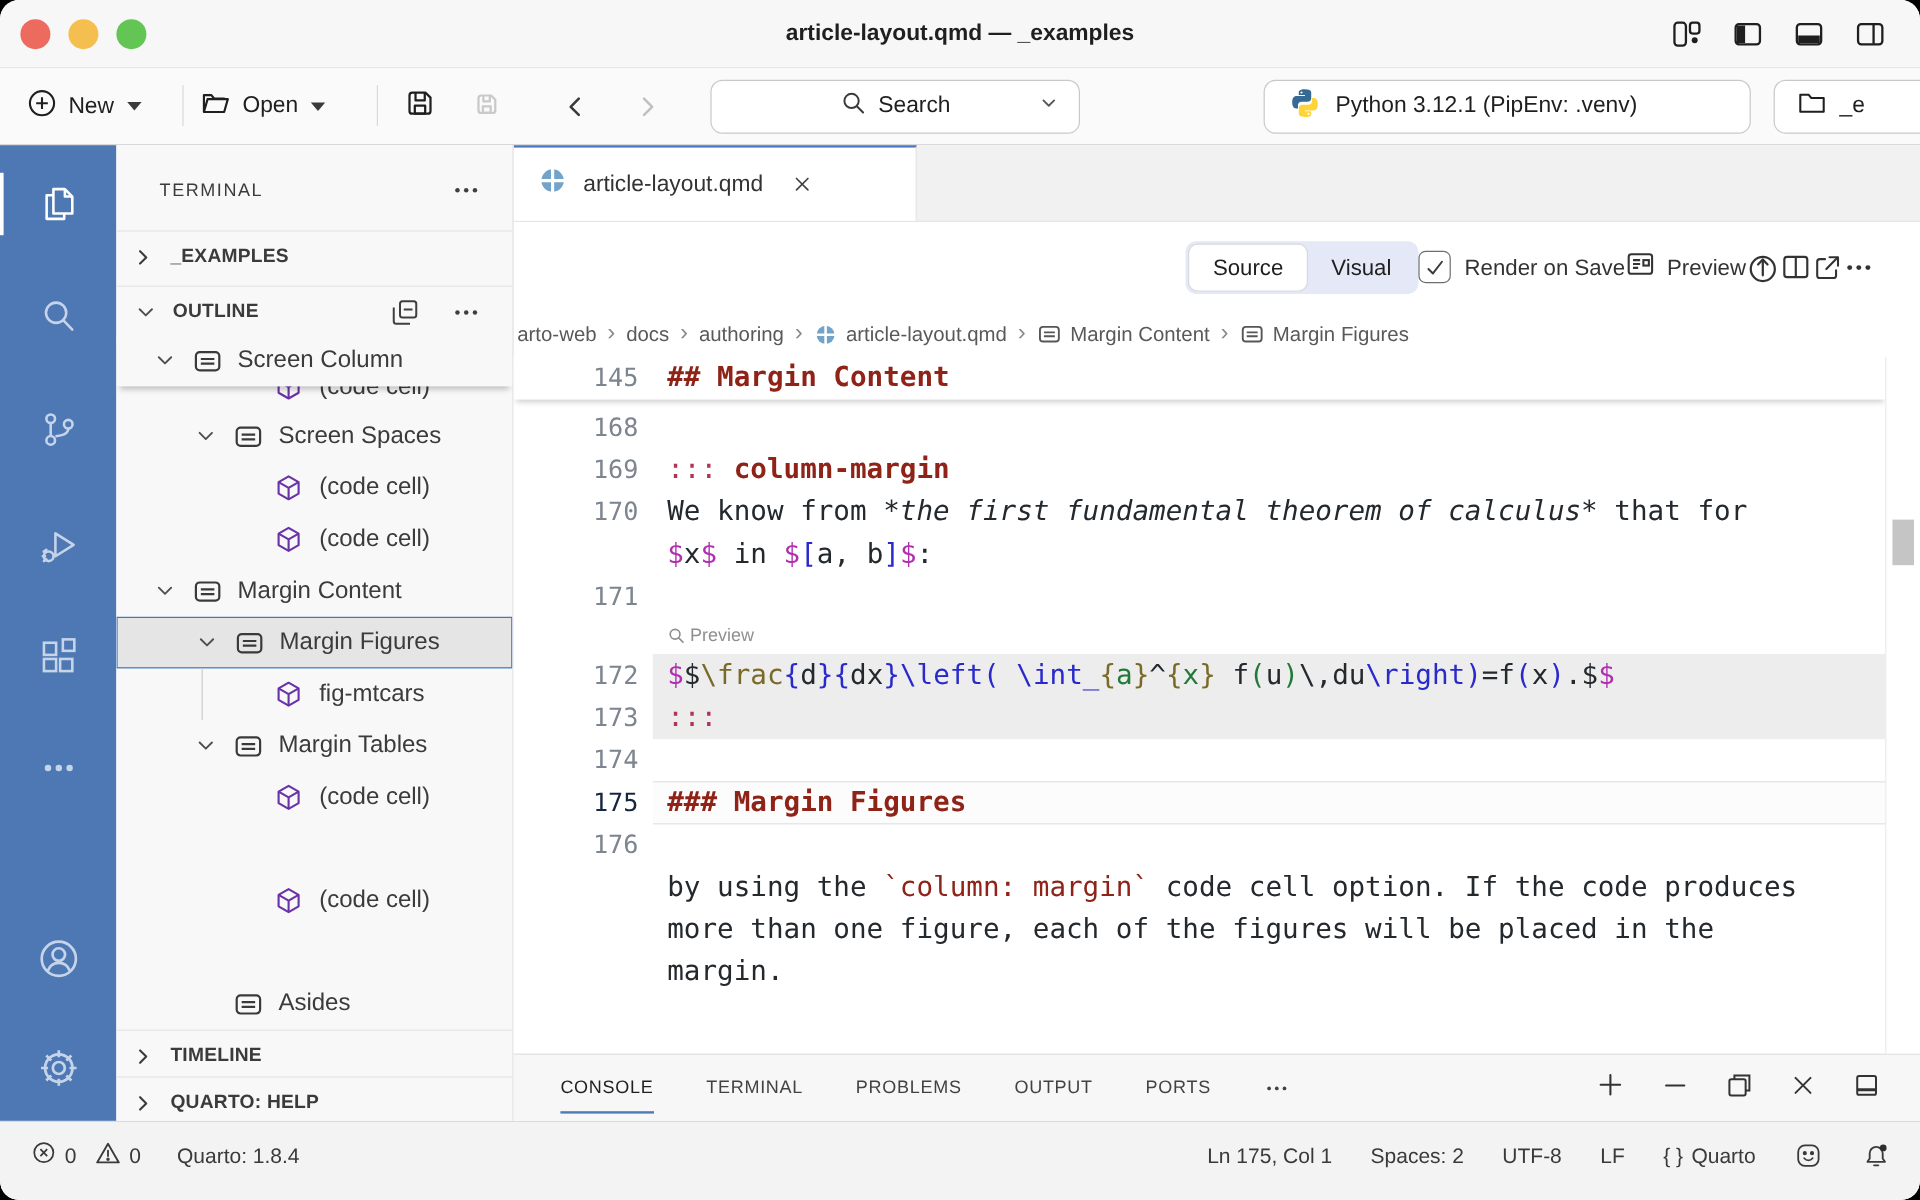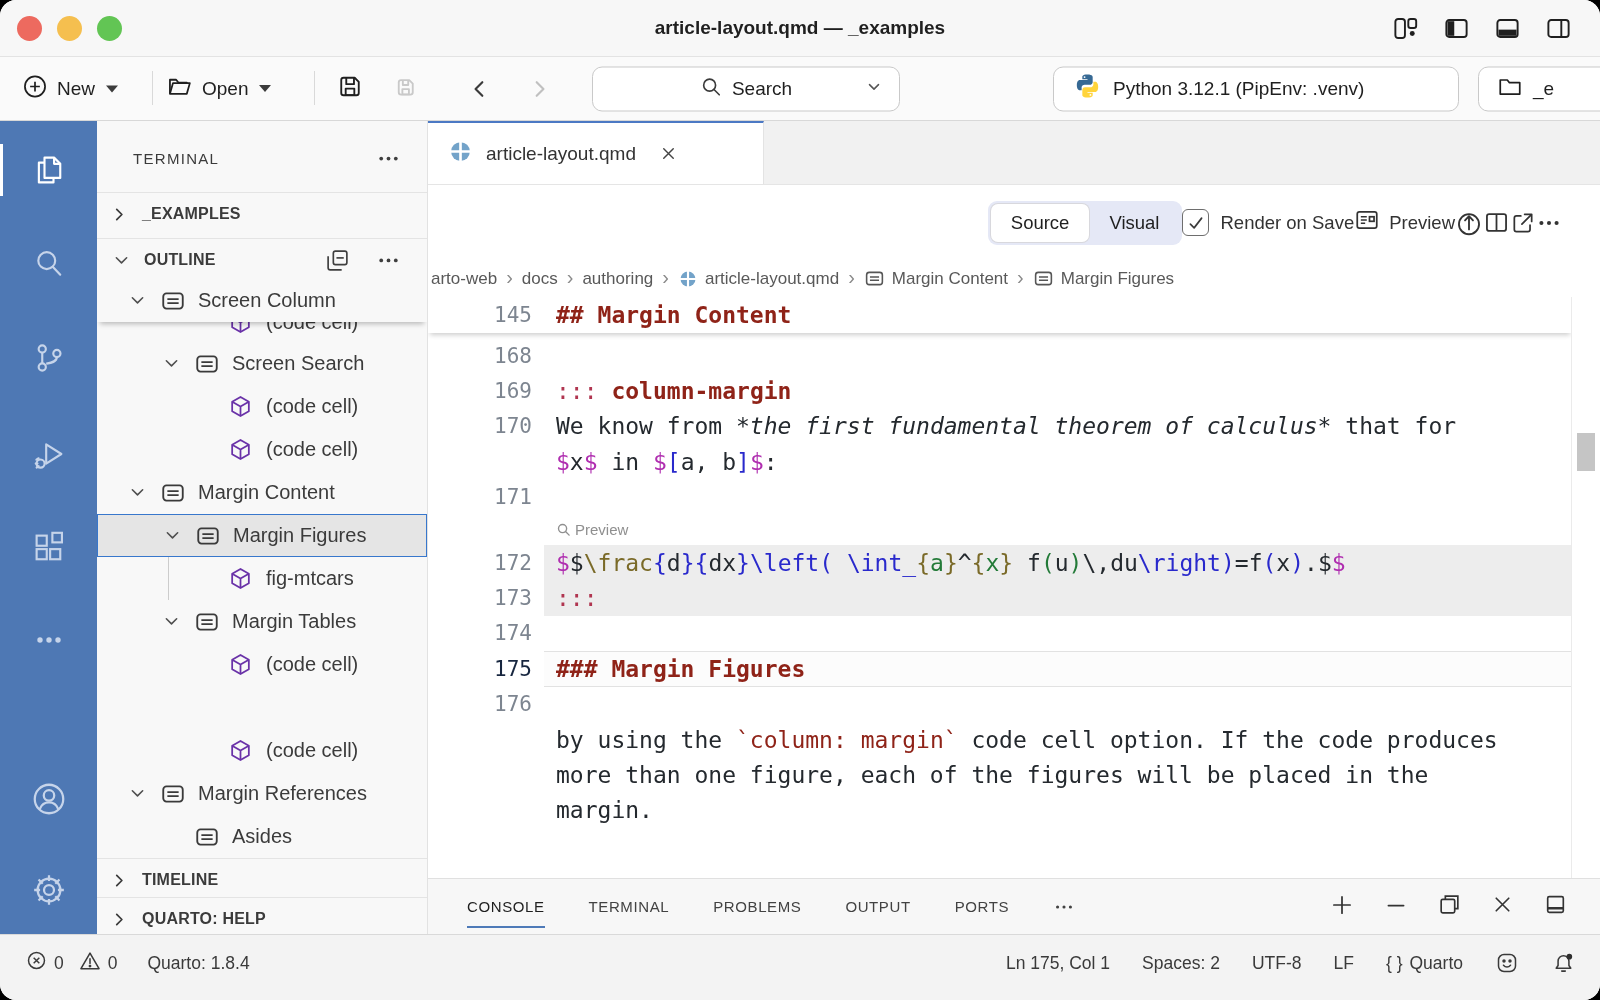--- a/index.html
+++ b/index.html
@@ -355,21 +355,21 @@
             <svg width="19" height="19" viewBox="0 0 24 24" fill="none" stroke="#4f4f4f" stroke-width="2" stroke-linecap="round" stroke-linejoin="round">
               <polyline points="5.5,8.5 12,15 18.5,8.5"></polyline>
             </svg>
           </span>
           <span class="sb-icon">
             <svg width="26" height="26" viewBox="0 0 24 24" fill="none" stroke="#3a3a3a" stroke-width="1.7">
               <rect x="3" y="5" width="18" height="14" rx="3"></rect>
               <path d="M6.8 10.3h10.4M6.8 13.9h10.4"></path>
             </svg>
           </span>
-          <span class="sb-label">Screen Search</span>
+          <span class="sb-label">Screen Spaces</span>
         </div>
         <div class="sb-row type-item" style="top: 264px; padding-left: 131px;">
           <span class="sb-icon">
             <svg width="25" height="25" viewBox="0 0 24 24" fill="none" stroke="#6a32a8" stroke-width="1.7" stroke-linejoin="round">
               <path d="M12 2.8l8 4.6v9.2l-8 4.6-8-4.6V7.4z"></path>
               <path d="M4 7.4l8 4.6 8-4.6M12 12v9.2"></path>
             </svg>
           </span>
           <span class="sb-label">(code cell)</span>
         </div>
@@ -444,34 +444,20 @@
           <span class="sb-label">(code cell)</span>
         </div>
         <div class="sb-row type-item" style="top: 608px; padding-left: 131px;">
           <span class="sb-icon">
             <svg width="25" height="25" viewBox="0 0 24 24" fill="none" stroke="#6a32a8" stroke-width="1.7" stroke-linejoin="round">
               <path d="M12 2.8l8 4.6v9.2l-8 4.6-8-4.6V7.4z"></path>
               <path d="M4 7.4l8 4.6 8-4.6M12 12v9.2"></path>
             </svg>
           </span>
           <span class="sb-label">(code cell)</span>
-        </div>
-        <div class="sb-row type-item" style="top: 651px; padding-left: 31px;">
-          <span class="sb-chev">
-            <svg width="19" height="19" viewBox="0 0 24 24" fill="none" stroke="#4f4f4f" stroke-width="2" stroke-linecap="round" stroke-linejoin="round">
-              <polyline points="5.5,8.5 12,15 18.5,8.5"></polyline>
-            </svg>
-          </span>
-          <span class="sb-icon">
-            <svg width="26" height="26" viewBox="0 0 24 24" fill="none" stroke="#3a3a3a" stroke-width="1.7">
-              <rect x="3" y="5" width="18" height="14" rx="3"></rect>
-              <path d="M6.8 10.3h10.4M6.8 13.9h10.4"></path>
-            </svg>
-          </span>
-          <span class="sb-label">Margin References</span>
         </div>
         <div class="sb-row type-item" style="top: 694px; padding-left: 97px;">
           <span class="sb-icon">
             <svg width="26" height="26" viewBox="0 0 24 24" fill="none" stroke="#3a3a3a" stroke-width="1.7">
               <rect x="3" y="5" width="18" height="14" rx="3"></rect>
               <path d="M6.8 10.3h10.4M6.8 13.9h10.4"></path>
             </svg>
           </span>
           <span class="sb-label">Asides</span>
         </div>

